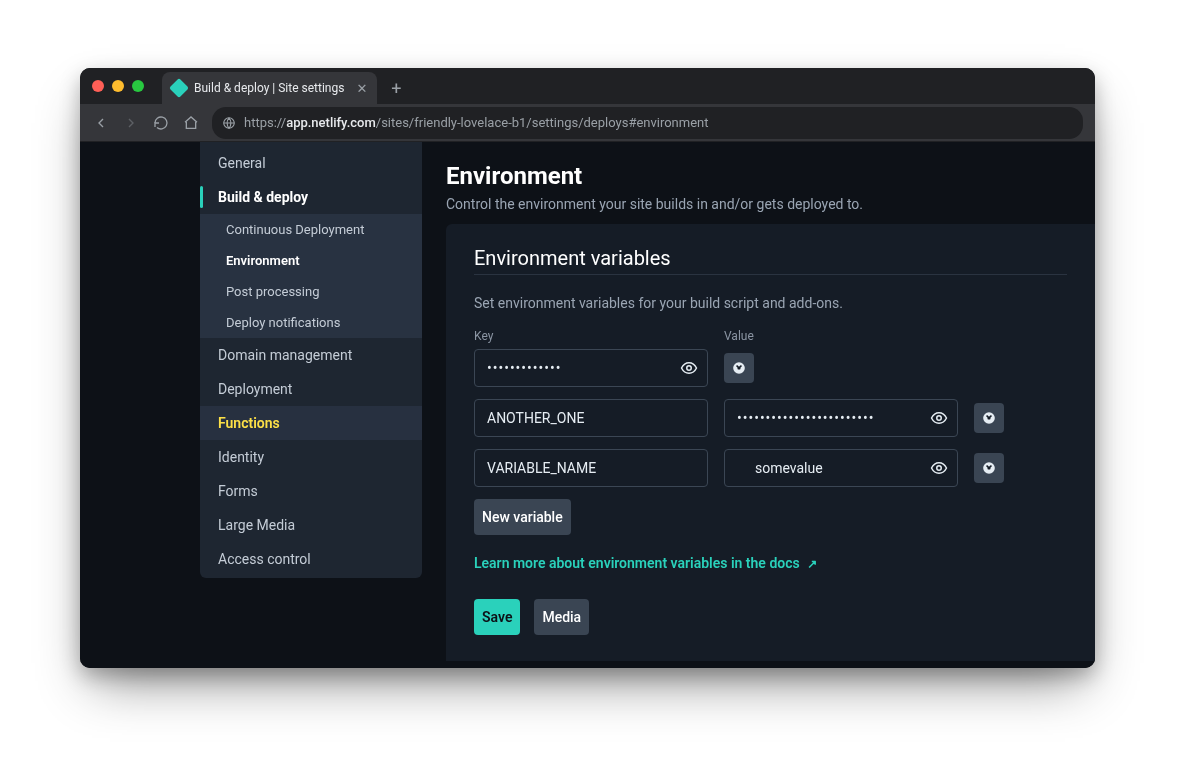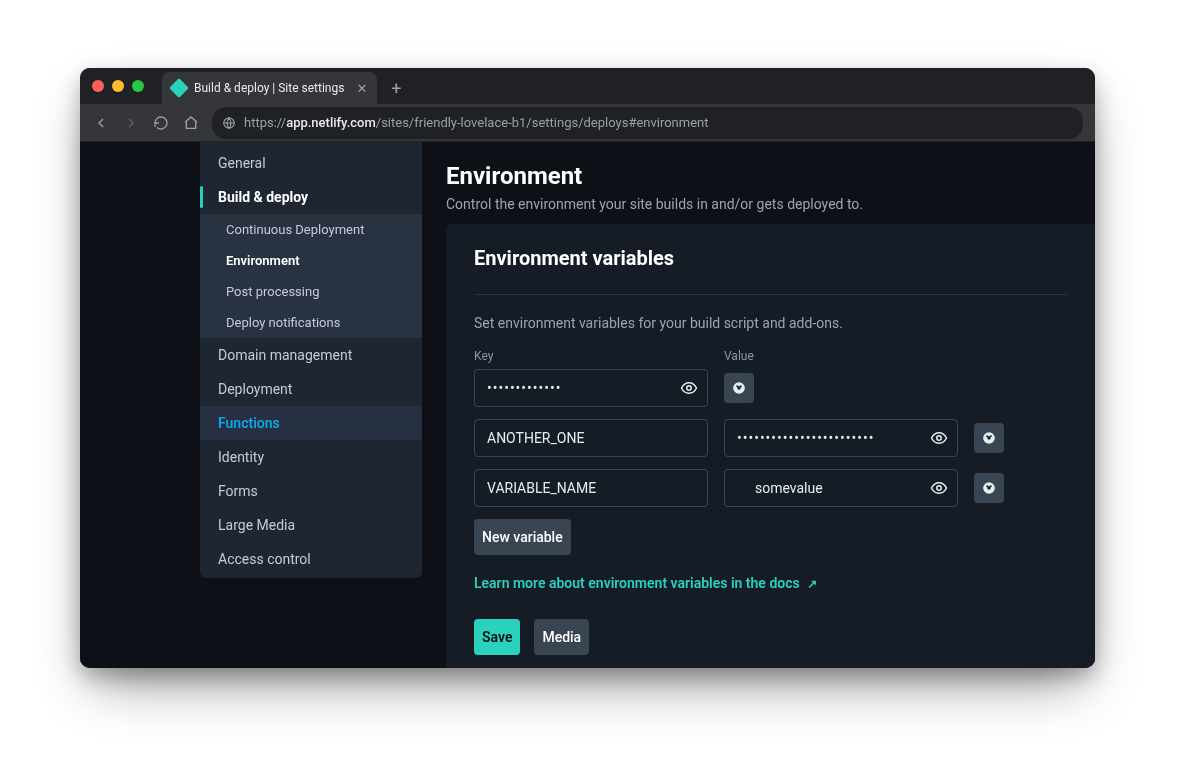--- a/index.html
+++ b/index.html
@@ -112,37 +112,37 @@
     background: #2ad1bb; border-radius: 2px;
   }
   .side-sub-group { background: #283241; }
   .side-sub {
     padding: 8px 16px 8px 26px;
     font-size: 13px;
     color: #c4ccd6;
     cursor: pointer;
   }
   .side-sub.current { color: #fff; font-weight: 600; }
-  .side-item.hl { color: #0ea5e9; font-weight: 600; background: #273040; }
+  .side-item.hl { color: #fde047; font-weight: 600; background: #273040; }
 
   .main {
     flex: 1;
     padding: 20px 0 0 24px;
     overflow: hidden;
   }
   .page-title { font-size: 24px; font-weight: 700; color: #fff; margin-bottom: 6px; }
   .page-sub { font-size: 14px; color: #9aa5b3; margin-bottom: 12px; }
 
   .panel {
     background: #151c26;
     border-radius: 6px 0 0 0;
     padding: 22px 28px 26px 28px;
     margin-right: 0;
   }
-  .panel-title { font-size: 20px; font-weight: 700; color: #fff; padding-bottom: 24px; border-bottom: 1px solid #2a3340; }
+  .panel-title { font-size: 20px; font-weight: 400; color: #fff; padding-bottom: 4px; border-bottom: 1px solid #2a3340; }
   .panel-desc { font-size: 14px; color: #9aa5b3; margin: 20px 0 18px 0; }
 
   .kv-header { display: flex; gap: 16px; font-size: 12px; color: #8b95a3; margin-bottom: 6px; }
   .kv-header .kcol { width: 234px; }
   .kv-header .vcol { width: 234px; }
 
   .kv-row { display: flex; gap: 16px; margin-bottom: 12px; align-items: center; }
   .kv-input {
     width: 234px; height: 38px;
     background: transparent;

